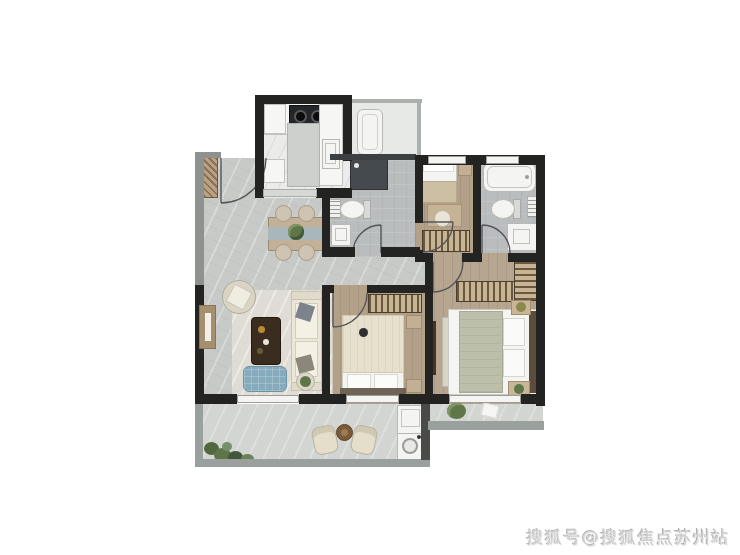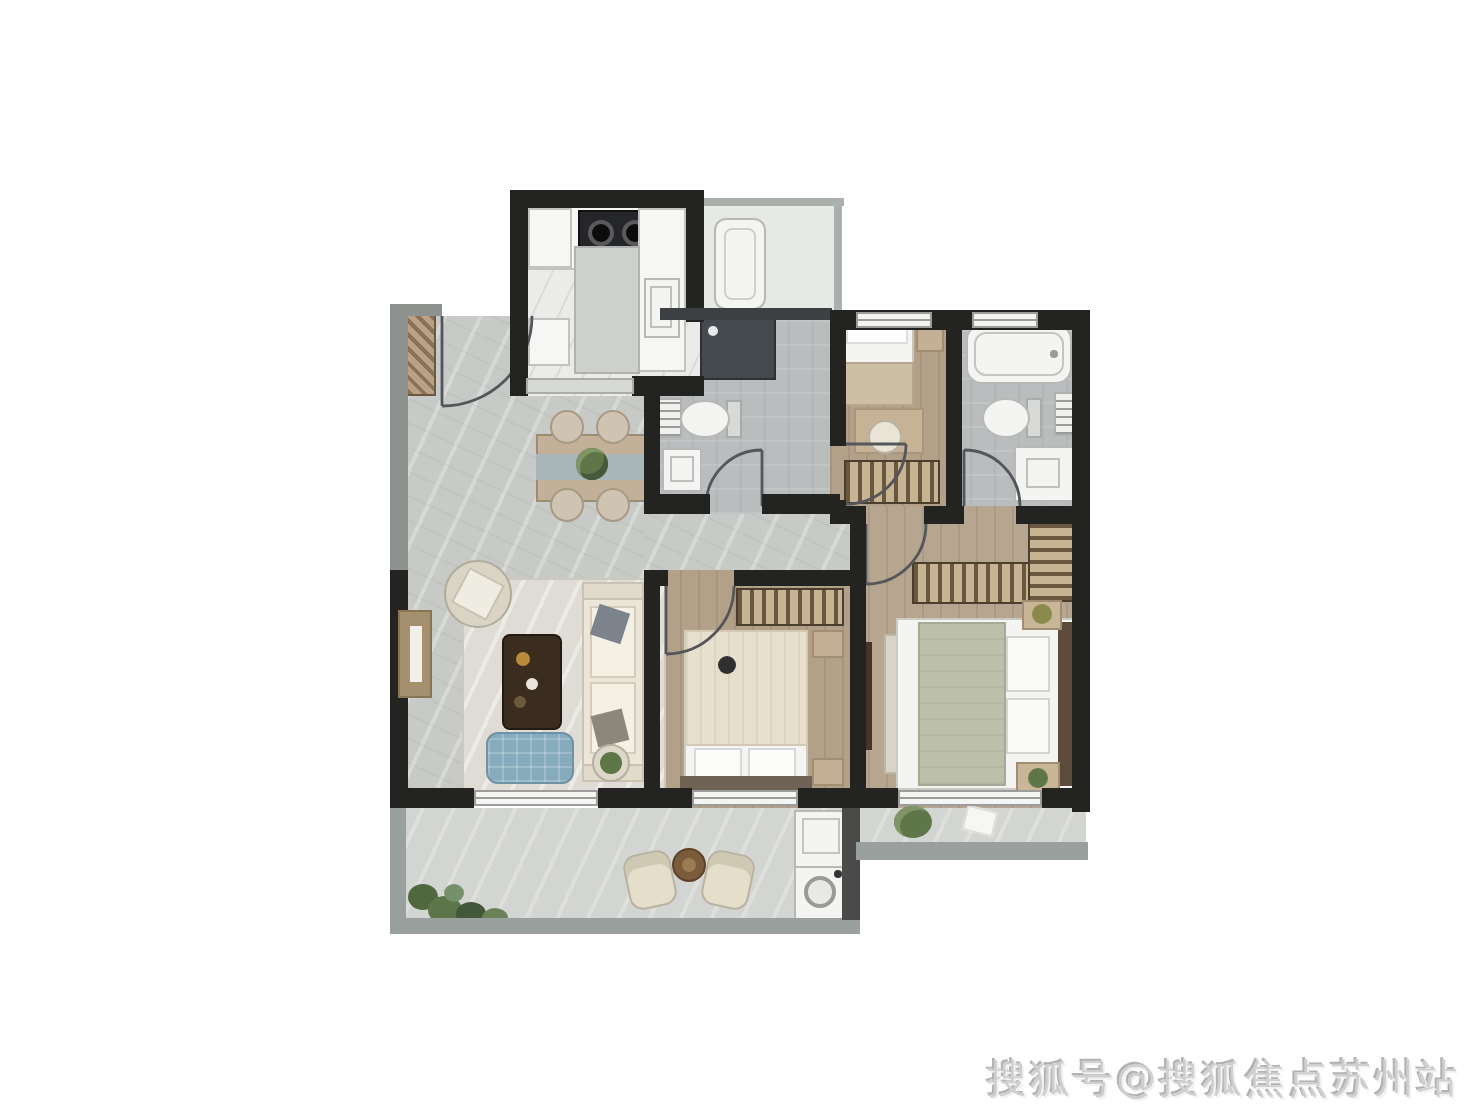--- a/index.html
+++ b/index.html
@@ -33,21 +33,21 @@
   .cab{background:#f6f6f4;border:1px solid #c2c2c0;box-sizing:border-box;}
   .round{border-radius:50%;}
   .hatch-v{background:repeating-linear-gradient(90deg,var(--hatch-dark,#6a573f) 0 2px,var(--hatch-light,#c7b493) 2px 6px);border:1px solid #4c3e2c;box-sizing:border-box;}
   .hatch-h{background:repeating-linear-gradient(0deg,var(--hatch-dark,#6a573f) 0 2px,var(--hatch-light,#c7b493) 2px 6px);border:1px solid #4c3e2c;box-sizing:border-box;}
   .hatch-d{background:repeating-linear-gradient(45deg,#8a7258 0 2px,#bba183 2px 5px);border:1px solid #6d5844;box-sizing:border-box;}
   .stripes{background:repeating-linear-gradient(0deg,#9a9a98 0 1px,#f0f0ee 1px 4px);border:1px solid #b0b0ae;box-sizing:border-box;}
   .window{background:#f4f4f2;border:1px solid #9c9c9a;box-sizing:border-box;
     background-image:linear-gradient(to bottom,transparent 42%,#9c9c9a 42%,#9c9c9a 58%,transparent 58%);}
   .doorpanel{background:#d6d8d6;border:1px solid #a9aca9;box-sizing:border-box;}
   .plant{background:var(--plant,#5f7748);border-radius:50%;}
-  .watermark{position:absolute;right:10px;top:526px;font-size:20px;letter-spacing:1.5px;
+  .watermark{position:absolute;right:10px;top:526px;font-size:17px;letter-spacing:1.5px;
     color:var(--watermark-color,#cfcfcf);
     text-shadow:1px 1px 0 #f2f2f2,-1px -1px 0 #b2b2b2;user-select:none;}
   svg.arcs{position:absolute;left:0;top:0;}
 </style>
 </head>
 <body>
 
 <div id="canvas">
 
   <div class="abs floor-living" style="left:204px;top:158px;width:118px;height:236px;"></div>

